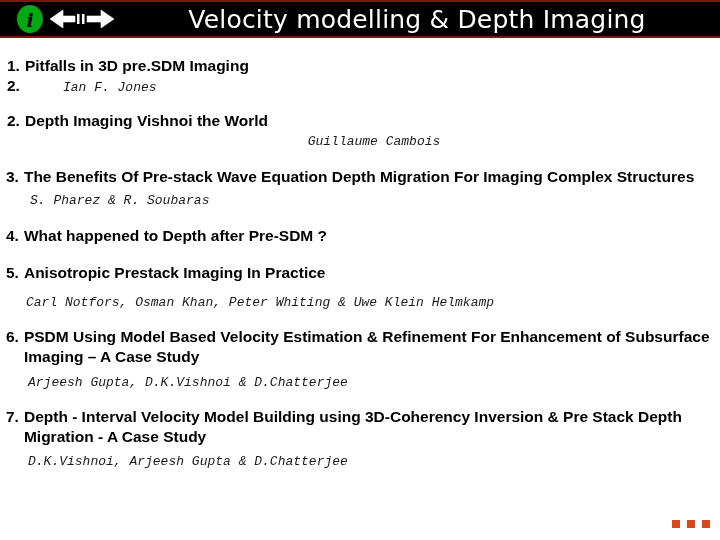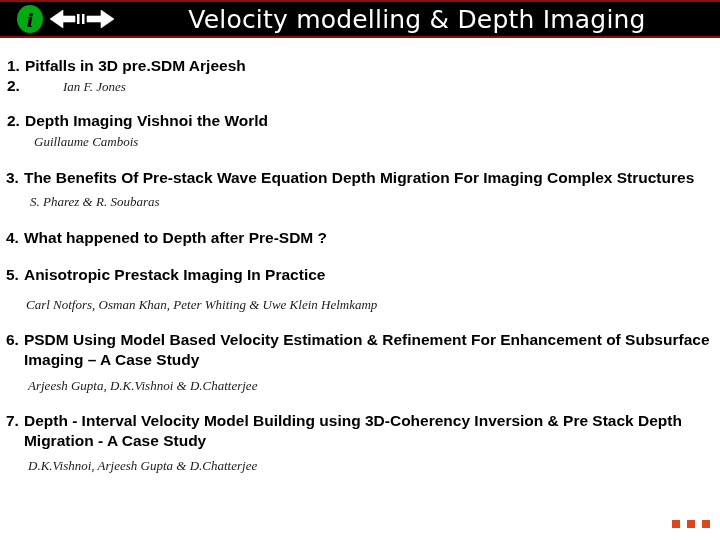--- a/index.html
+++ b/index.html
@@ -84,21 +84,21 @@
     align-items: flex-start;
   }
   .entry-num {
     flex: 0 0 auto;
     margin-right: 5px;
   }
   .entry-text {
     flex: 1 1 auto;
   }
   .entry-authors {
-    font-family: Liberation Serif, serif;
+    font-family: Liberation Mono, monospace;
     font-style: italic;
     font-weight: normal;
     font-size: 13px;
     color: #1a1a1a;
     margin: 3px 0 0 0;
   }
 
   
   .item1 { margin-top: 0px; }
   .item1 .entry-title { padding-left: 3px; }
@@ -112,21 +112,21 @@
     font-weight: bold;
     font-size: 15.5px;
     font-family: "Liberation Sans", sans-serif;
   }
   .item1-sub .entry-authors {
     margin: 0 0 0 38px;
   }
 
   .item2 { margin-top: 16px; }
   .item2 .entry-title { padding-left: 3px; }
-  .item2 .entry-authors { margin-left: 30px; }
+  .item2 .entry-authors { margin-left: 30px; text-align: center; }
 
   .item3 { margin-top: 18px; }
   .item3 .entry-title { padding-left: 2px; }
   .item3 .entry-text { padding-right: 14px; }
   .item3 .entry-authors { margin-left: 26px; margin-top: 7px; }
 
   .item4 { margin-top: 18px; }
   .item4 .entry-title { padding-left: 2px; }
   .item4 .entry-authors { margin-left: 22px; margin-top: 8px; }
 
@@ -179,21 +179,21 @@
   </div>
 
   <div class="header-title">Velocity modelling  &amp; Depth Imaging</div>
 </div>
 
 <div class="content">
 
   <div class="entry item1">
     <div class="entry-title">
       <span class="entry-num">1.</span>
-      <span class="entry-text">Pitfalls in 3D pre.SDM Arjeesh</span>
+      <span class="entry-text">Pitfalls in 3D pre.SDM Imaging</span>
     </div>
     <div class="item1-sub">
       <span class="entry-num">2.</span>
       <span class="entry-authors">Ian F. Jones</span>
     </div>
   </div>
 
   <div class="entry item2">
     <div class="entry-title">
       <span class="entry-num">2.</span>

